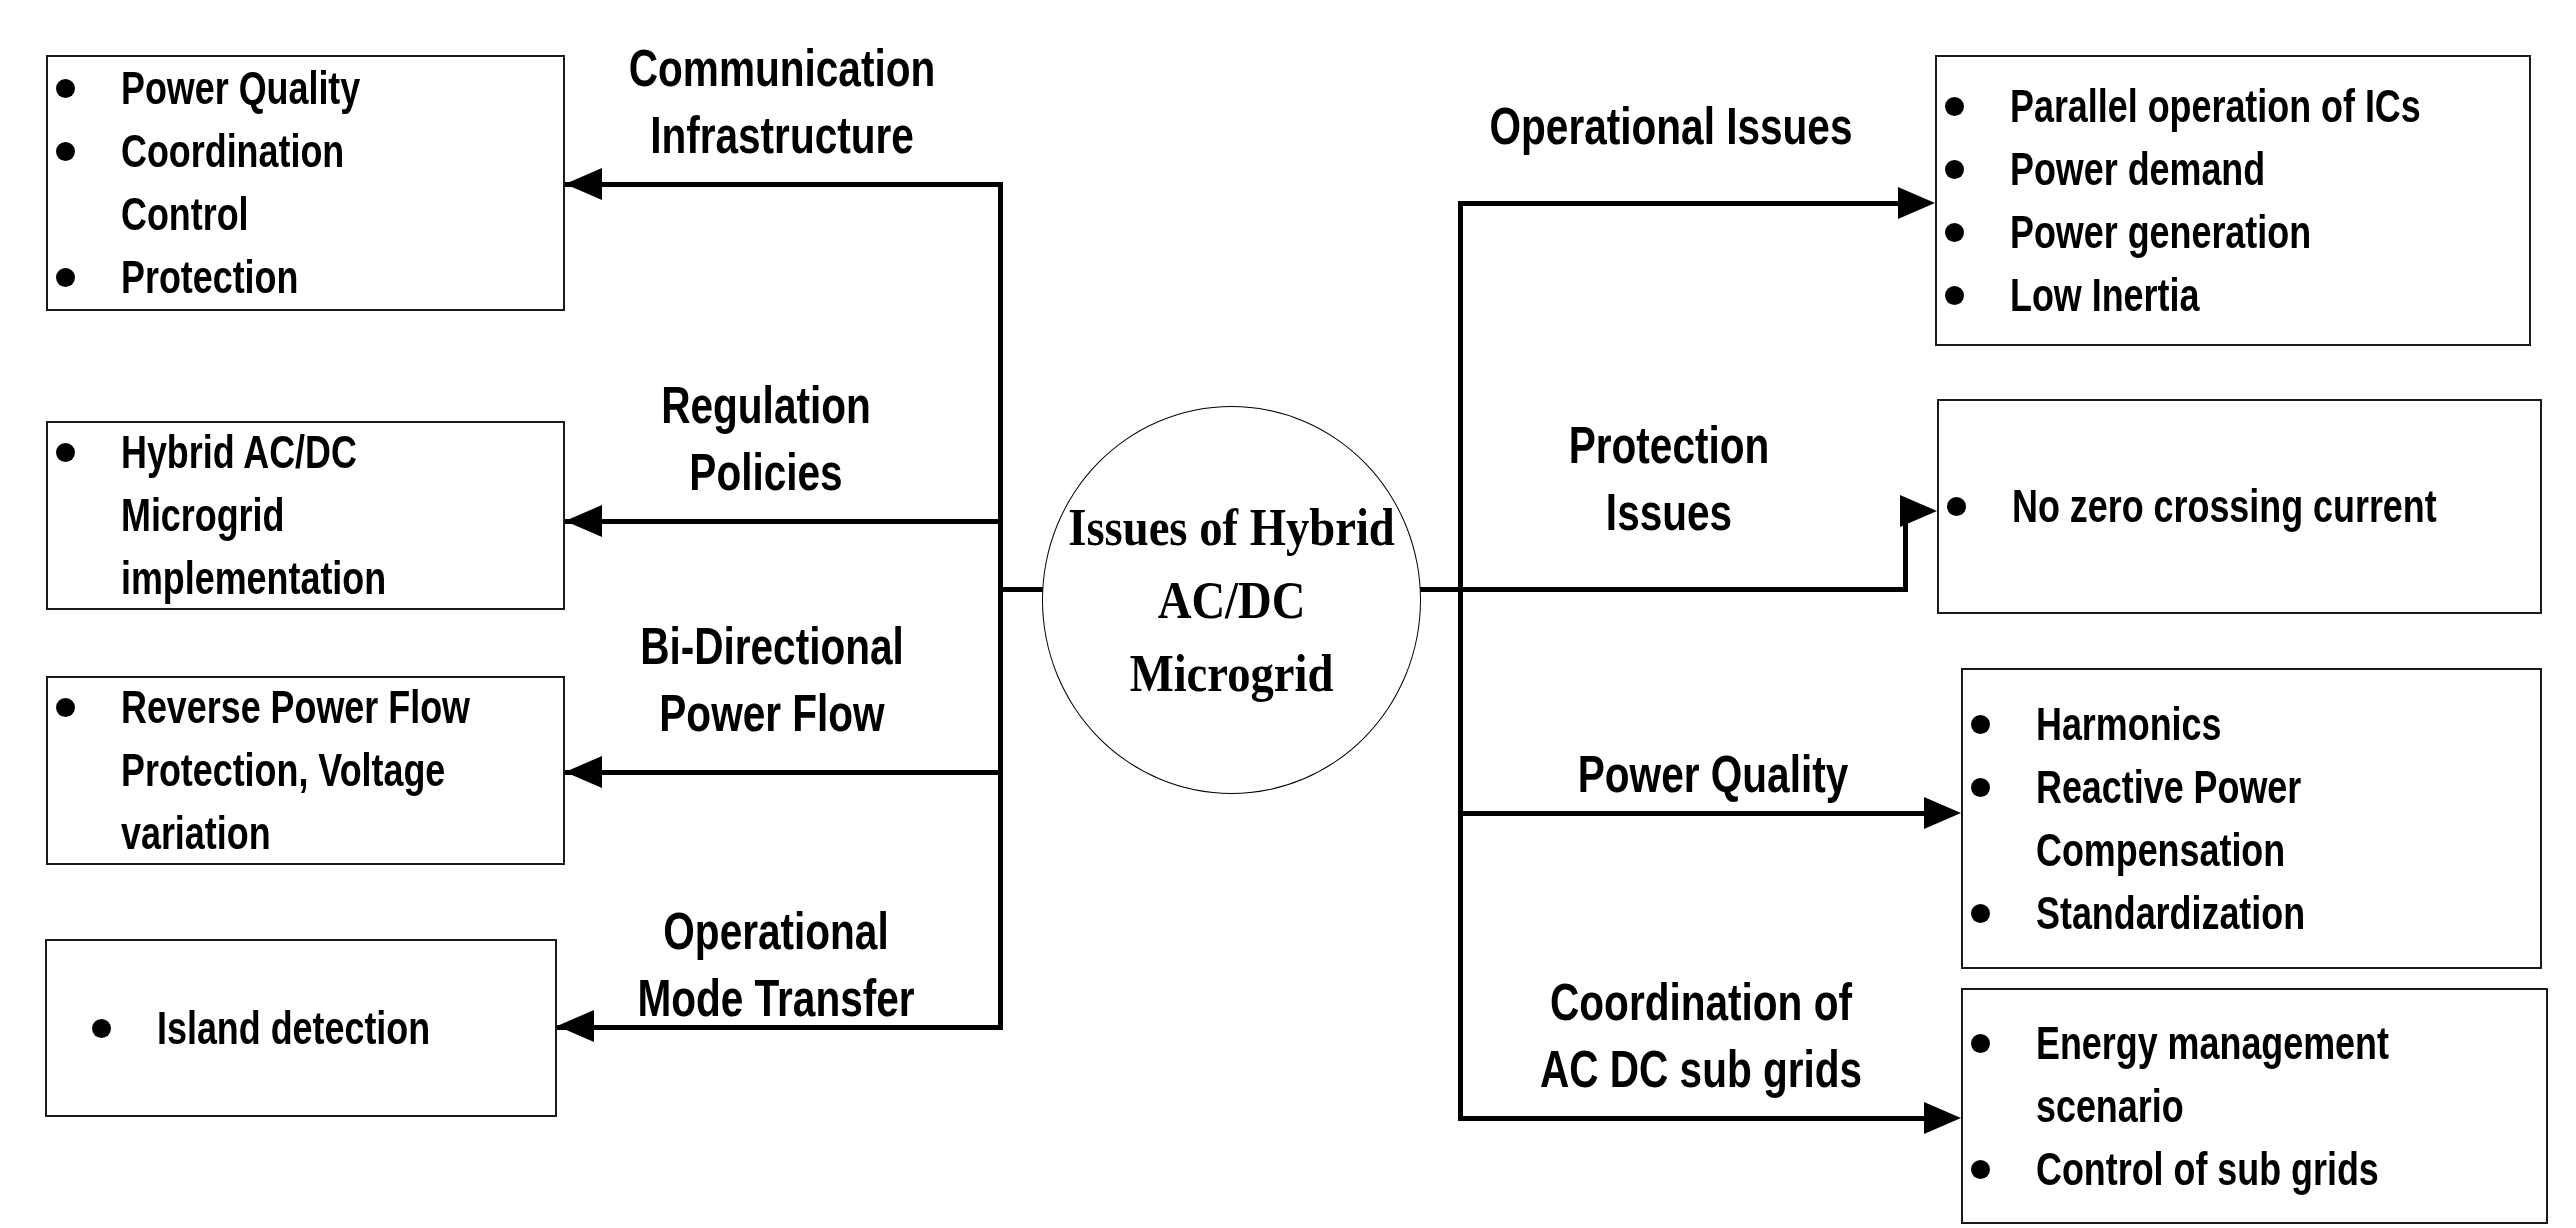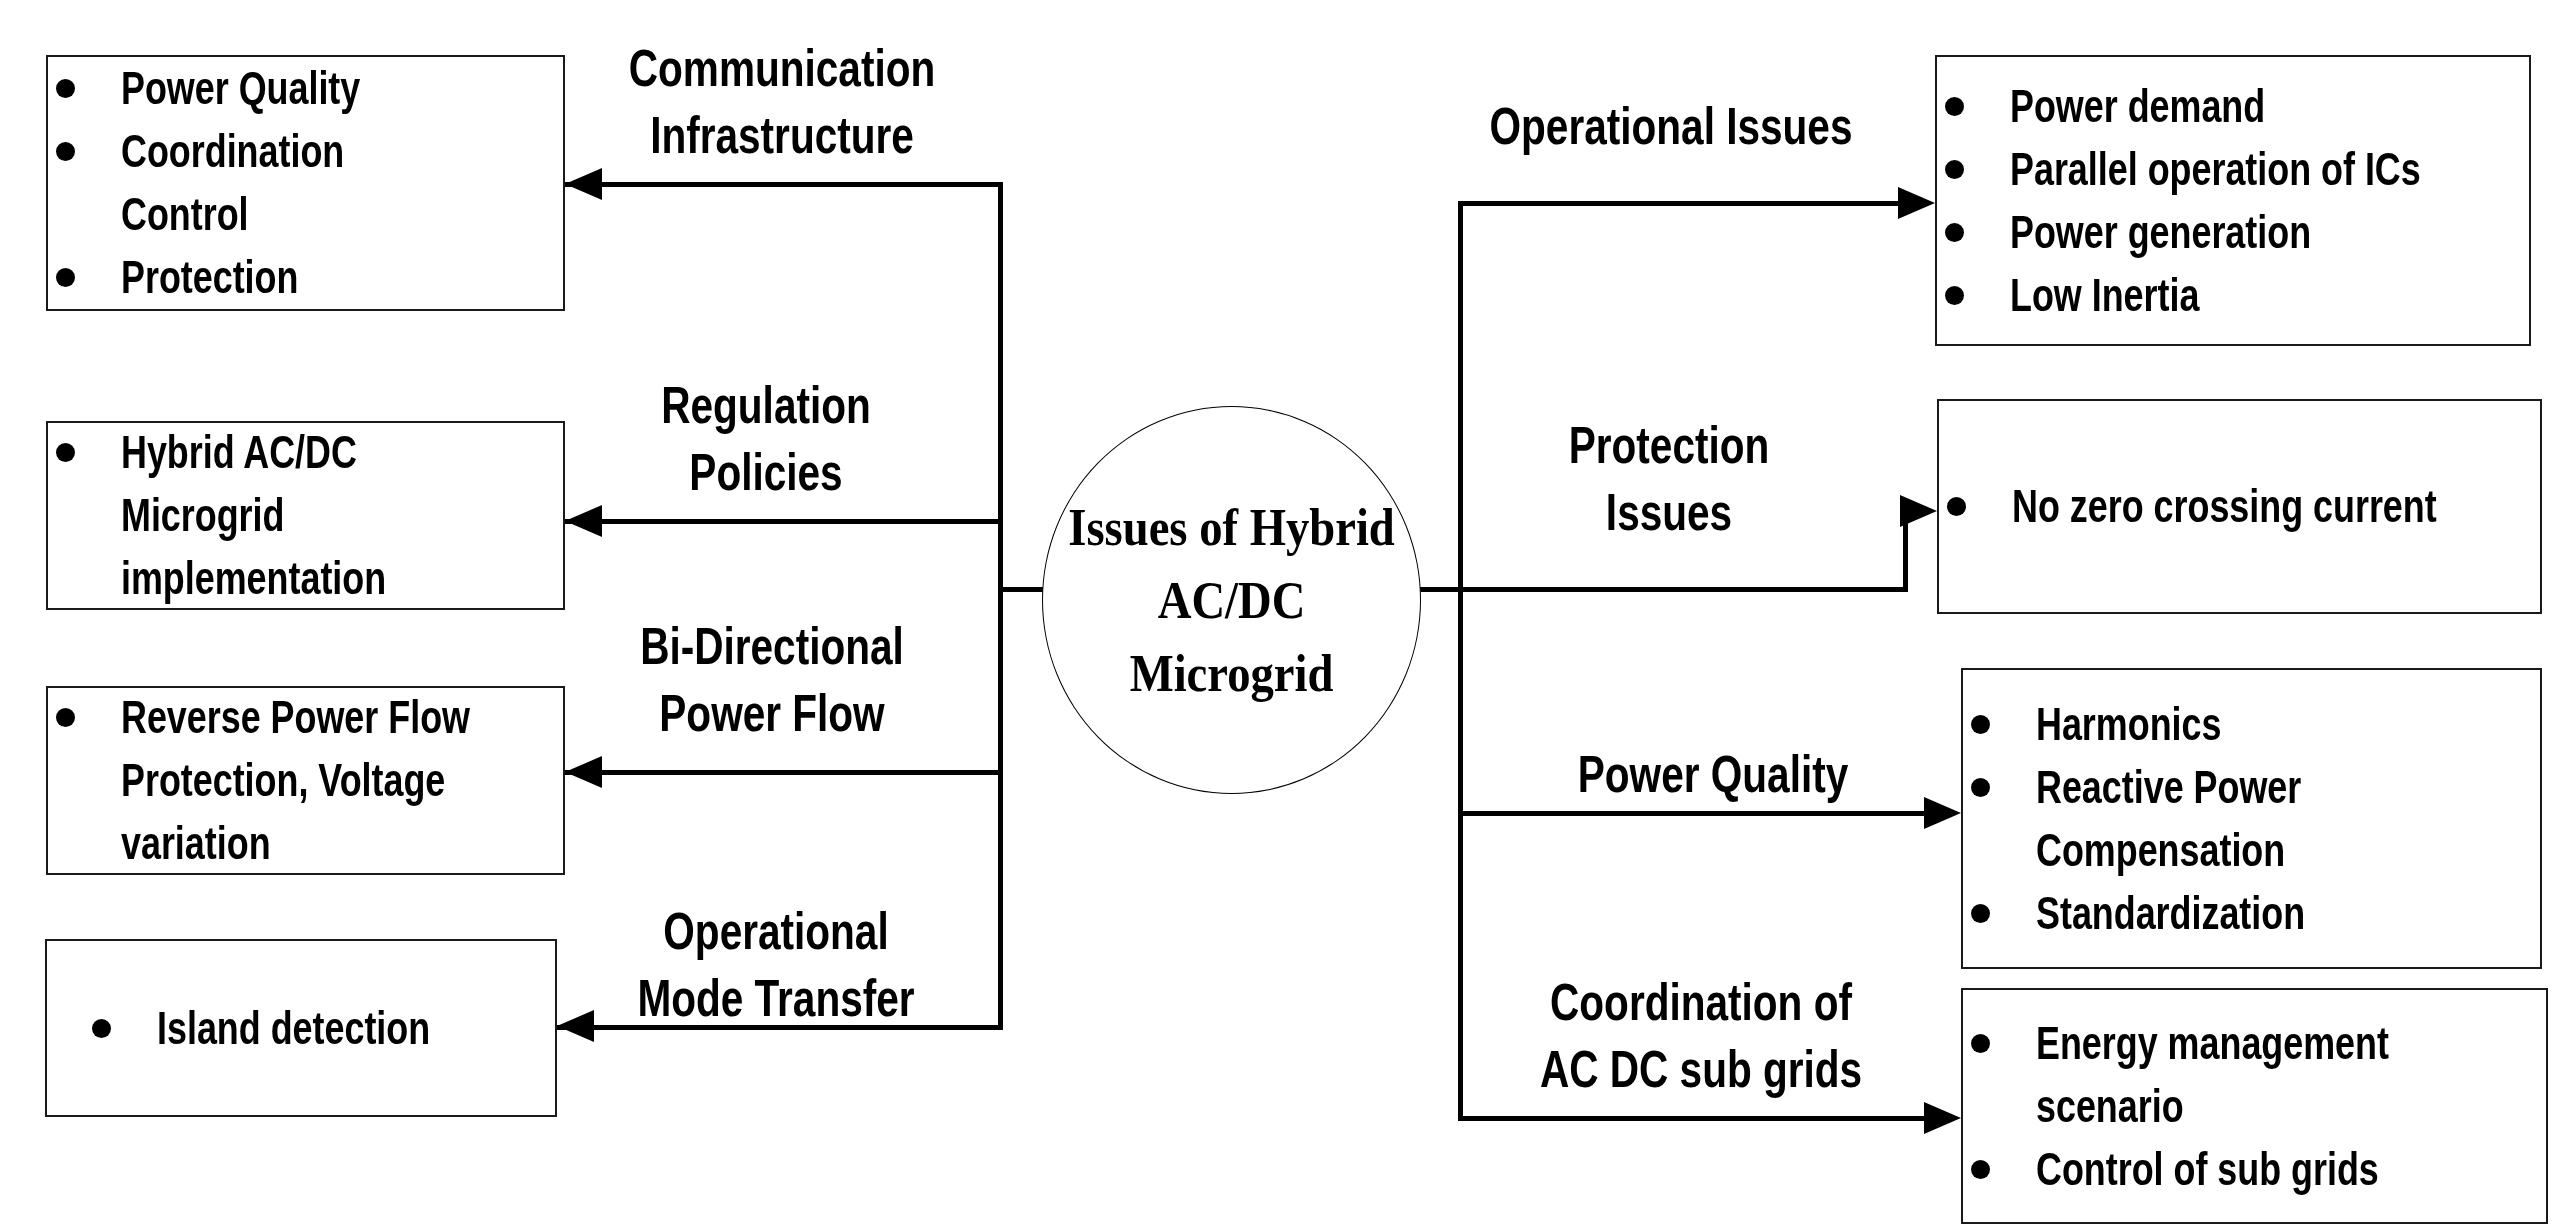--- a/index.html
+++ b/index.html
@@ -110,43 +110,43 @@
       </div>
     </div>
   <div class="box" style="left:46px;top:421px;width:519px;height:189px;">
       <div class="bullet-item">
         <span class="dot"></span>
         <span class="txt">Hybrid AC/DC
 Microgrid
 implementation</span>
       </div>
     </div>
-  <div class="box" style="left:46px;top:676px;width:519px;height:189px;margin-top:10px;">
+  <div class="box" style="left:46px;top:676px;width:519px;height:189px;">
       <div class="bullet-item">
         <span class="dot"></span>
         <span class="txt">Reverse Power Flow
 Protection, Voltage
 variation</span>
       </div>
     </div>
   <div class="box" style="left:45px;top:939px;width:512px;height:178px;padding-left:37px;">
       <div class="bullet-item">
         <span class="dot"></span>
         <span class="txt">Island detection</span>
       </div>
     </div>
 
   <div class="box" style="left:1935px;top:55px;width:596px;height:291px;">
       <div class="bullet-item">
         <span class="dot"></span>
-        <span class="txt">Power demand</span>
+        <span class="txt">Parallel operation of ICs</span>
       </div>
       <div class="bullet-item">
         <span class="dot"></span>
-        <span class="txt">Parallel operation of ICs</span>
+        <span class="txt">Power demand</span>
       </div>
       <div class="bullet-item">
         <span class="dot"></span>
         <span class="txt">Power generation</span>
       </div>
       <div class="bullet-item">
         <span class="dot"></span>
         <span class="txt">Low Inertia</span>
       </div>
     </div>

